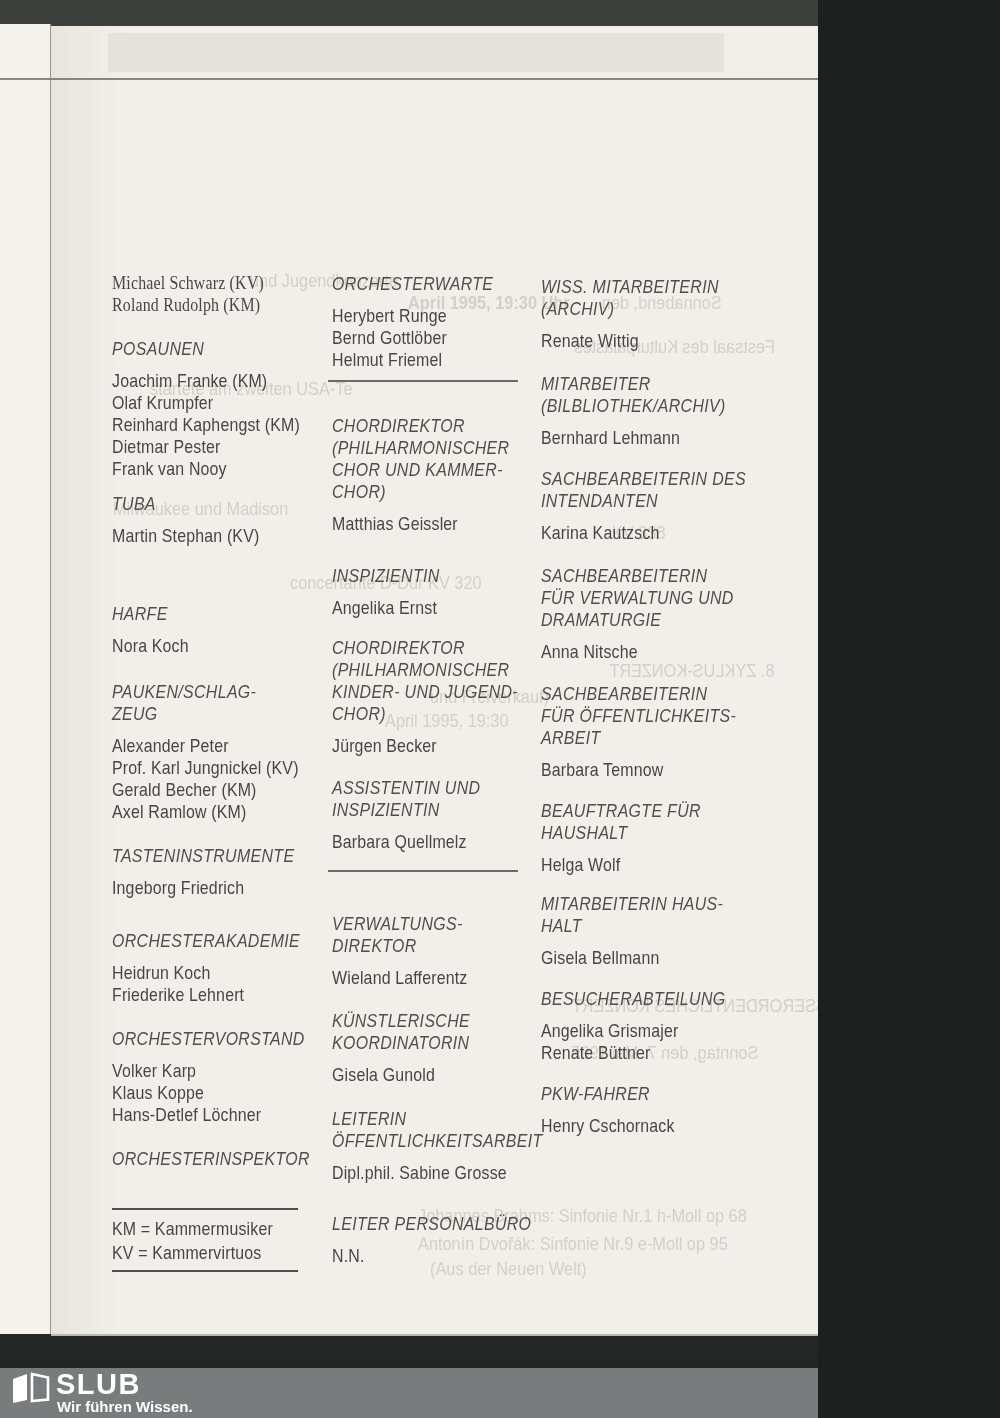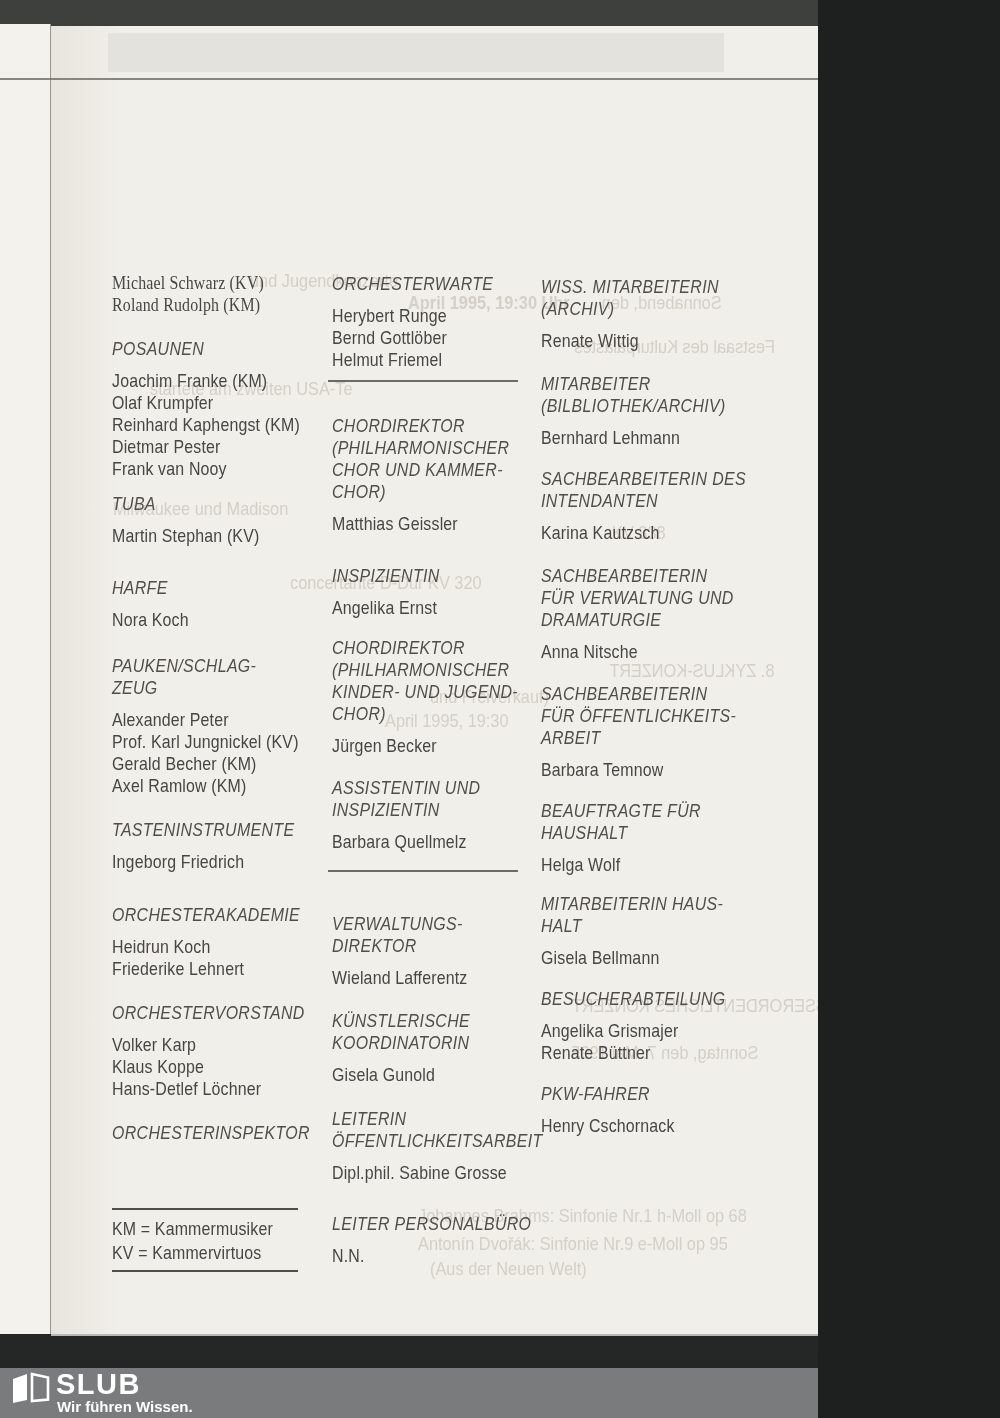--- a/index.html
+++ b/index.html
@@ -89,21 +89,21 @@
           <div class="line n"><span>Joachim Franke (KM)</span></div>
           <div class="line n"><span>Olaf Krumpfer</span></div>
           <div class="line n"><span>Reinhard Kaphengst (KM)</span></div>
           <div class="line n"><span>Dietmar Pester</span></div>
           <div class="line n"><span>Frank van Nooy</span></div>
         </div>
         <div class="block" style="margin-top: 13px;">
           <div class="line h hlast"><span>TUBA</span></div>
           <div class="line n"><span>Martin Stephan (KV)</span></div>
         </div>
-        <div class="block" style="margin-top: 30px;">
+        <div class="block" style="margin-top: 56px;">
           <div class="line h hlast"><span>HARFE</span></div>
           <div class="line n"><span>Nora Koch</span></div>
         </div>
         <div class="block" style="margin-top: 24px;">
           <div class="line h"><span>PAUKEN/SCHLAG-</span></div>
           <div class="line h hlast"><span>ZEUG</span></div>
           <div class="line n"><span>Alexander Peter</span></div>
           <div class="line n"><span>Prof. Karl Jungnickel (KV)</span></div>
           <div class="line n"><span>Gerald Becher (KM)</span></div>
           <div class="line n"><span>Axel Ramlow (KM)</span></div>

